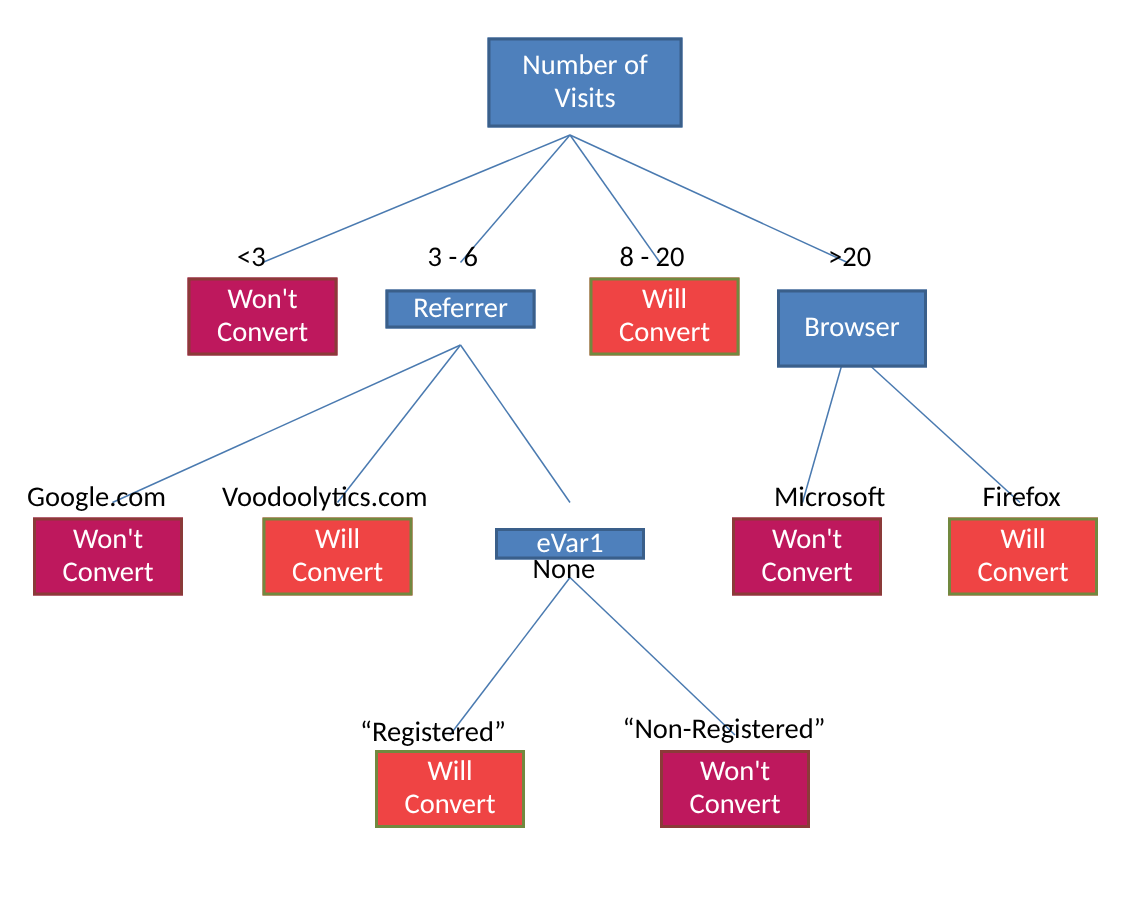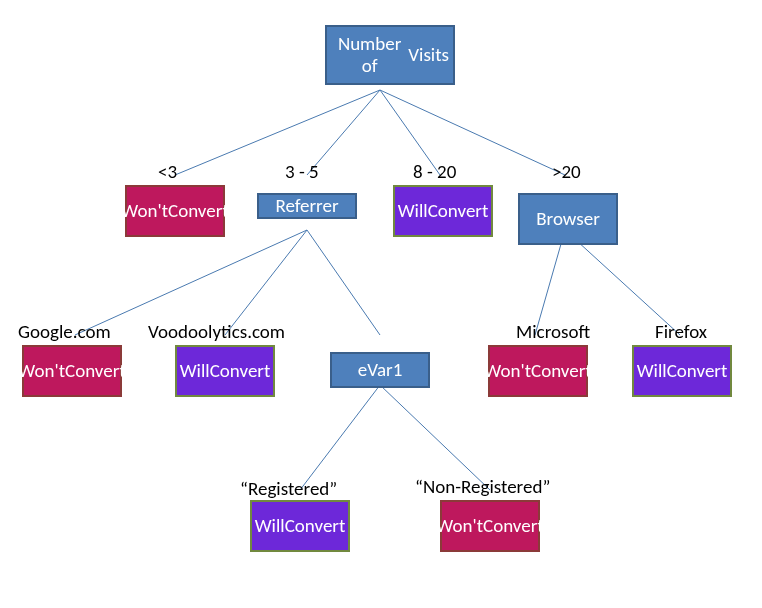--- a/index.html
+++ b/index.html
@@ -9,32 +9,32 @@
     font-family:Calibri,Arial,sans-serif;
     position:relative;
   }
   svg.lines{position:absolute;top:0;left:0;width:762px;height:608px;pointer-events:none;}
   .node{
     position:absolute;
     box-sizing:border-box;
     color:#fff;
     text-align:center;
     display:flex;
-    flex-direction:row;
+    flex-direction:column;
     align-items:center;
     justify-content:center;
     font-size:19px;
     line-height:1.15;
     border-width:2px;
     border-style:solid;
     padding:2px 4px;
   }
   .blue{background:#4e80bc;border-color:#3a5f8a;}
   .red{background:#be185d;border-color:#8b3a39;}
-  .green{background:#6d28d9;border-color:#71893f;}
+  .green{background:#ef4444;border-color:#71893f;}
   .lbl{
     position:absolute;
     color:#000;
     font-size:19px;
     text-align:center;
     white-space:nowrap;
   }
 </style>
 </head>
 <body>
@@ -58,21 +58,21 @@
     <line x1="380" y1="385" x2="490" y2="490"></line>
   </g>
 </svg>
 
 <div class="node blue" style="left:325px;top:25px;width:130px;height:60px;">
   <span>Number of</span>
   <span>Visits</span>
 </div>
 
 <div class="lbl" style="left:158px;top:160px;">&lt;3</div>
-<div class="lbl" style="left:285px;top:160px;">3 - 5</div>
+<div class="lbl" style="left:285px;top:160px;">3 - 6</div>
 <div class="lbl" style="left:413px;top:160px;">8 - 20</div>
 <div class="lbl" style="left:552px;top:160px;">&gt;20</div>
 
 <div class="node red" style="left:125px;top:185px;width:100px;height:52px;">
   <span>Won't</span>
   <span>Convert</span>
 </div>
 <div class="node blue" style="left:257px;top:193px;width:100px;height:26px;">
   <span>Referrer</span>
 </div>
@@ -92,21 +92,21 @@
 <div class="lbl" style="left:655px;top:320px;">Firefox</div>
 
 <div class="node red" style="left:22px;top:345px;width:100px;height:52px;">
   <span>Won't</span>
   <span>Convert</span>
 </div>
 <div class="node green" style="left:175px;top:345px;width:100px;height:52px;">
   <span>Will</span>
   <span>Convert</span>
 </div>
-<div class="node blue" style="left:330px;top:352px;width:100px;height:36px;">
+<div class="node blue" style="left:330px;top:352px;width:100px;height:21px;">
   <span>eVar1</span>
 </div>
 
 <div class="node red" style="left:488px;top:345px;width:100px;height:52px;">
   <span>Won't</span>
   <span>Convert</span>
 </div>
 <div class="node green" style="left:632px;top:345px;width:100px;height:52px;">
   <span>Will</span>
   <span>Convert</span>

